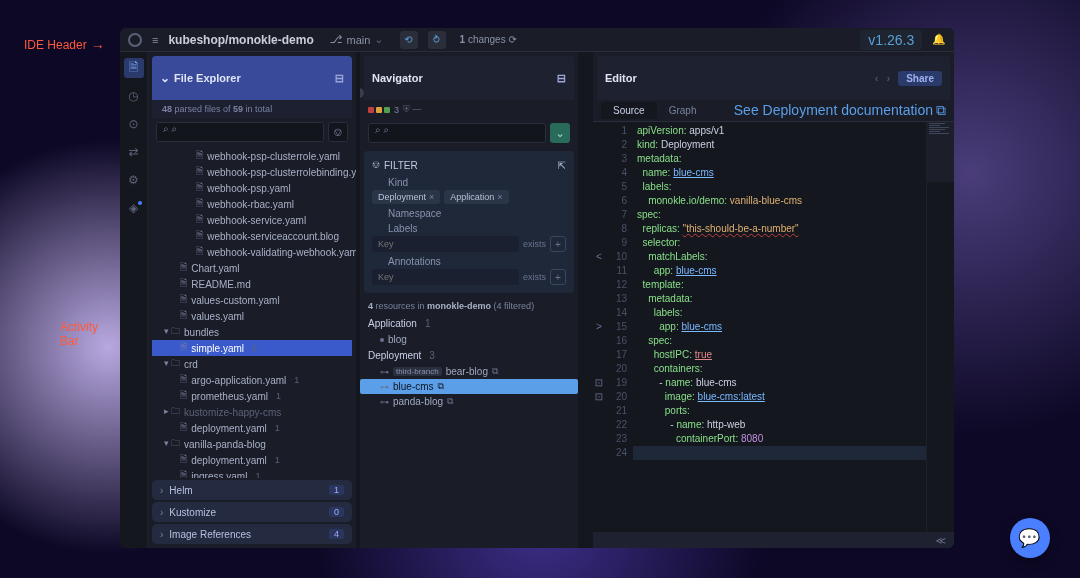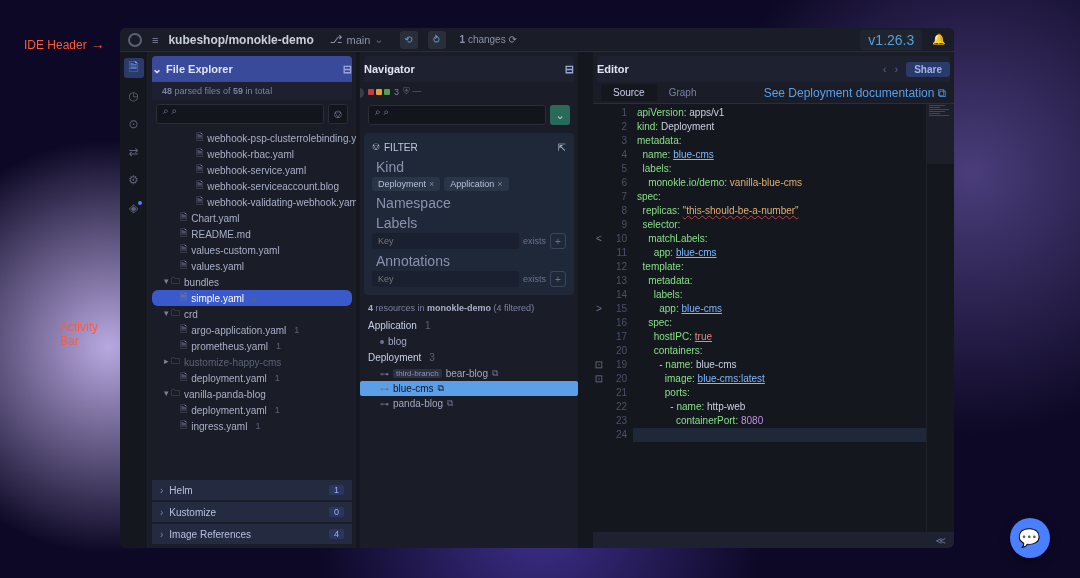--- a/index.html
+++ b/index.html
@@ -32,56 +32,56 @@
 .act-item { width:20px; height:20px; display:flex; align-items:center; justify-content:center; color:#5a6278; border-radius:3px; cursor:pointer; font-size:12px; }
 .act-item.active { background:#2a3a6a; color:#7aa8ff; }
 .act-item.badged::after { content:""; position:absolute; width:4px; height:4px; background:#4a7fff; border-radius:50%; margin-left:12px; margin-top:-10px; }
 
 .panel { background:#1a1d27; display:flex; flex-direction:column; overflow:hidden; }
 .explorer { width:208px; }
 .navigator { width:218px; margin-left:4px; position:relative; }
 .nav-handle { position:absolute; left:-6px; top:36px; width:10px; height:10px; background:#3a3d4a; border-radius:50%; }
 .editor { flex:1; margin-left:15px; }
 
-.panel-header { height:26px; background:#3a4a9a; display:flex; align-items:center; padding:0 0; color:#e0e5f5; font-weight:600; font-size:11px; border-radius:4px 4px 0 0; margin:4px 4px 0 4px; }
+.panel-header { height:44px; background:#3a4a9a; display:flex; align-items:center; padding:0 8px; color:#e0e5f5; font-weight:600; font-size:11px; border-radius:4px 4px 0 0; margin:4px 4px 0 4px; }
 .nav-head, .ed-head { background:#1e2230; }
 .panel-header .sp { flex:1; }
 .panel-header .icn { color:#9aa5d8; cursor:pointer; }
 .chev::before { content:"⌄"; margin-right:4px; font-size:12px; }
 
 .sub { padding:4px 10px; color:#7a82a0; font-size:9px; background:#1c2030; margin:0 4px; }
 
 .search-row { display:flex; gap:4px; padding:4px; margin:0 4px; }
 .search { flex:1; height:20px; background:#13151d; border:1px solid #2a2d3a; border-radius:3px; color:#7a82a0; padding:0 6px; font-size:10px; }
 .search::before { content:"⌕ "; }
 .filter-btn { width:20px; height:20px; background:#13151d; border:1px solid #2a2d3a; border-radius:3px; display:flex; align-items:center; justify-content:center; color:#7a82a0; }
 
 .tree { flex:1; overflow:auto; padding:2px 4px; }
 .tree-row { height:16px; display:flex; align-items:center; gap:4px; color:#a8b0c8; font-size:10px; cursor:pointer; padding-left:var(--ind,8px); white-space:nowrap; }
-.tree-row.selected { background:#3a5acc; color:#fff; border-radius:6px; }
+.tree-row.selected { background:#3a5acc; color:#fff; border-radius:0; }
 .tree-row .file-icn::before { content:"🗎"; font-size:9px; color:#7a82a0; }
 .tree-row .fold-icn::before { content:"▸ 🗀"; font-size:9px; color:#7a82a0; }
 .tree-row .fold-icn.open::before { content:"▾ 🗀"; }
 .tree-row .cnt { color:#5a6278; font-size:9px; margin-left:4px; }
 .tree-row.dim { color:#5a6278; }
 
 .bottom-sections { margin:0 4px 4px 4px; }
-.bsec { height:20px; background:#242a40; display:flex; align-items:center; padding:0 8px; color:#b8c0e0; font-size:10px; margin-top:2px; border-radius:0; cursor:pointer; }
+.bsec { height:20px; background:#242a40; display:flex; align-items:center; padding:0 8px; color:#b8c0e0; font-size:10px; margin-top:2px; border-radius:5px; cursor:pointer; }
 .bsec::before { content:"›"; margin-right:6px; color:#7a82a0; }
 .bsec .sp { flex:1; }
 .bsec .badge { background:#2a3560; color:#a0b0f0; font-size:9px; padding:0 5px; border-radius:2px; }
 
 .nav-search-row { display:flex; gap:4px; padding:4px; margin:0 4px; }
 .nav-add { width:20px; height:20px; background:#2a6a5a; border-radius:3px; display:flex; align-items:center; justify-content:center; color:#a0e0c0; cursor:pointer; }
 
 .filter-box { background:#1e2838; margin:4px; border-radius:4px; padding:8px; }
 .filter-title { display:flex; align-items:center; color:#c0c8e0; font-size:10px; margin-bottom:6px; }
 .filter-title::before { content:"⎊"; margin-right:4px; }
 .filter-title .sp { flex:1; }
-.flabel { color:#8a92b0; font-size:14px; margin:4px 4px 2px; }
+.flabel { color:#8a92b0; font-size:10px; margin:4px 16px 2px; }
 .tags { display:flex; gap:4px; flex-wrap:wrap; }
 .tag { background:#2a3548; color:#b8c0d8; font-size:9px; padding:2px 6px; border-radius:3px; display:flex; align-items:center; gap:3px; }
 .tag .x { color:#7a82a0; cursor:pointer; }
 .finput { background:#1a2030; border:none; color:#6a7290; font-size:9px; padding:3px 6px; border-radius:3px; width:100%; }
 .kv-row { display:flex; gap:4px; align-items:center; }
 .kv-row .finput { flex:1; }
 .exists { color:#6a7290; font-size:9px; }
 .plus { width:16px; height:16px; border:1px solid #3a4560; border-radius:3px; display:flex; align-items:center; justify-content:center; color:#6a7290; font-size:10px; cursor:pointer; }
 
 .nav-status { padding:4px 8px; color:#7a82a0; font-size:9px; display:flex; align-items:center; gap:4px; }
@@ -102,21 +102,21 @@
 .nav-item.selected .link-icn, .nav-item.selected .branch-icn { color:#12151f; }
 .branch-icn::before { content:"⊶"; font-size:9px; color:#6a7290; }
 .ed-nav { display:flex; gap:8px; color:#4a5270; }
 .ed-nav span { cursor:pointer; }
 .ed-share { background:#2a3a6a; color:#a0b0f0; font-size:10px; padding:2px 8px; border-radius:3px; cursor:pointer; margin-left:8px; }
 
 .ed-tabs { display:flex; align-items:center; height:22px; padding:0 8px; gap:2px; border-bottom:1px solid #2a2d3a; }
 .ed-tab { padding:3px 12px; color:#7a82a0; font-size:10px; cursor:pointer; border-radius:3px 3px 0 0; }
 .ed-tab.active { background:#15171f; color:#c8d0e8; }
 .ed-tabs .sp { flex:1; }
-.doc-link { color:#5a9fe8; font-size:12px; cursor:pointer; display:flex; align-items:flex-end; gap:3px; }
+.doc-link { color:#5a9fe8; font-size:14px; cursor:pointer; display:flex; align-items:flex-start; gap:3px; }
 
 .code { flex:1; display:flex; background:#15171f; position:relative; overflow:hidden; font-family:'Menlo','Consolas',monospace; font-size:10px; }
 .gutter { width:28px; text-align:right; padding:2px 6px 2px 2px; color:#4a5268; line-height:14px; }
 .gutter-marks { width:12px; padding:2px 0; color:#6a7290; line-height:14px; text-align:center; }
 .code-body { flex:1; padding:2px 0; line-height:14px; white-space:pre; color:#c8d0e0; }
 .code-line { height:14px; padding-left:4px; }
 .code-line.hl { background:#1e2838; }
 .k-key { color:#88e088; }
 .k-str { color:#e0b070; }
 .k-link { color:#7ab8ff; text-decoration:underline; }
@@ -181,21 +181,29 @@
       <div class="sub">
         <b>48</b> <span>parsed files of</span> <b>59</b> <span>in total</span>
       </div>
       <div class="search-row">
         <div class="search">⌕</div>
         <div class="filter-btn">⎊</div>
       </div>
       <div class="tree" id="file-tree">
           <div class="tree-row" style="--ind: 44px;">
             <span class="file-icn"></span>
+            <span>webhook-psp-clusterrole.yaml</span>
+          </div>
+          <div class="tree-row" style="--ind: 44px;">
+            <span class="file-icn"></span>
             <span>webhook-psp-clusterrolebinding.yaml</span>
+          </div>
+          <div class="tree-row" style="--ind: 44px;">
+            <span class="file-icn"></span>
+            <span>webhook-psp.yaml</span>
           </div>
           <div class="tree-row" style="--ind: 44px;">
             <span class="file-icn"></span>
             <span>webhook-rbac.yaml</span>
           </div>
           <div class="tree-row" style="--ind: 44px;">
             <span class="file-icn"></span>
             <span>webhook-service.yaml</span>
           </div>
           <div class="tree-row" style="--ind: 44px;">

